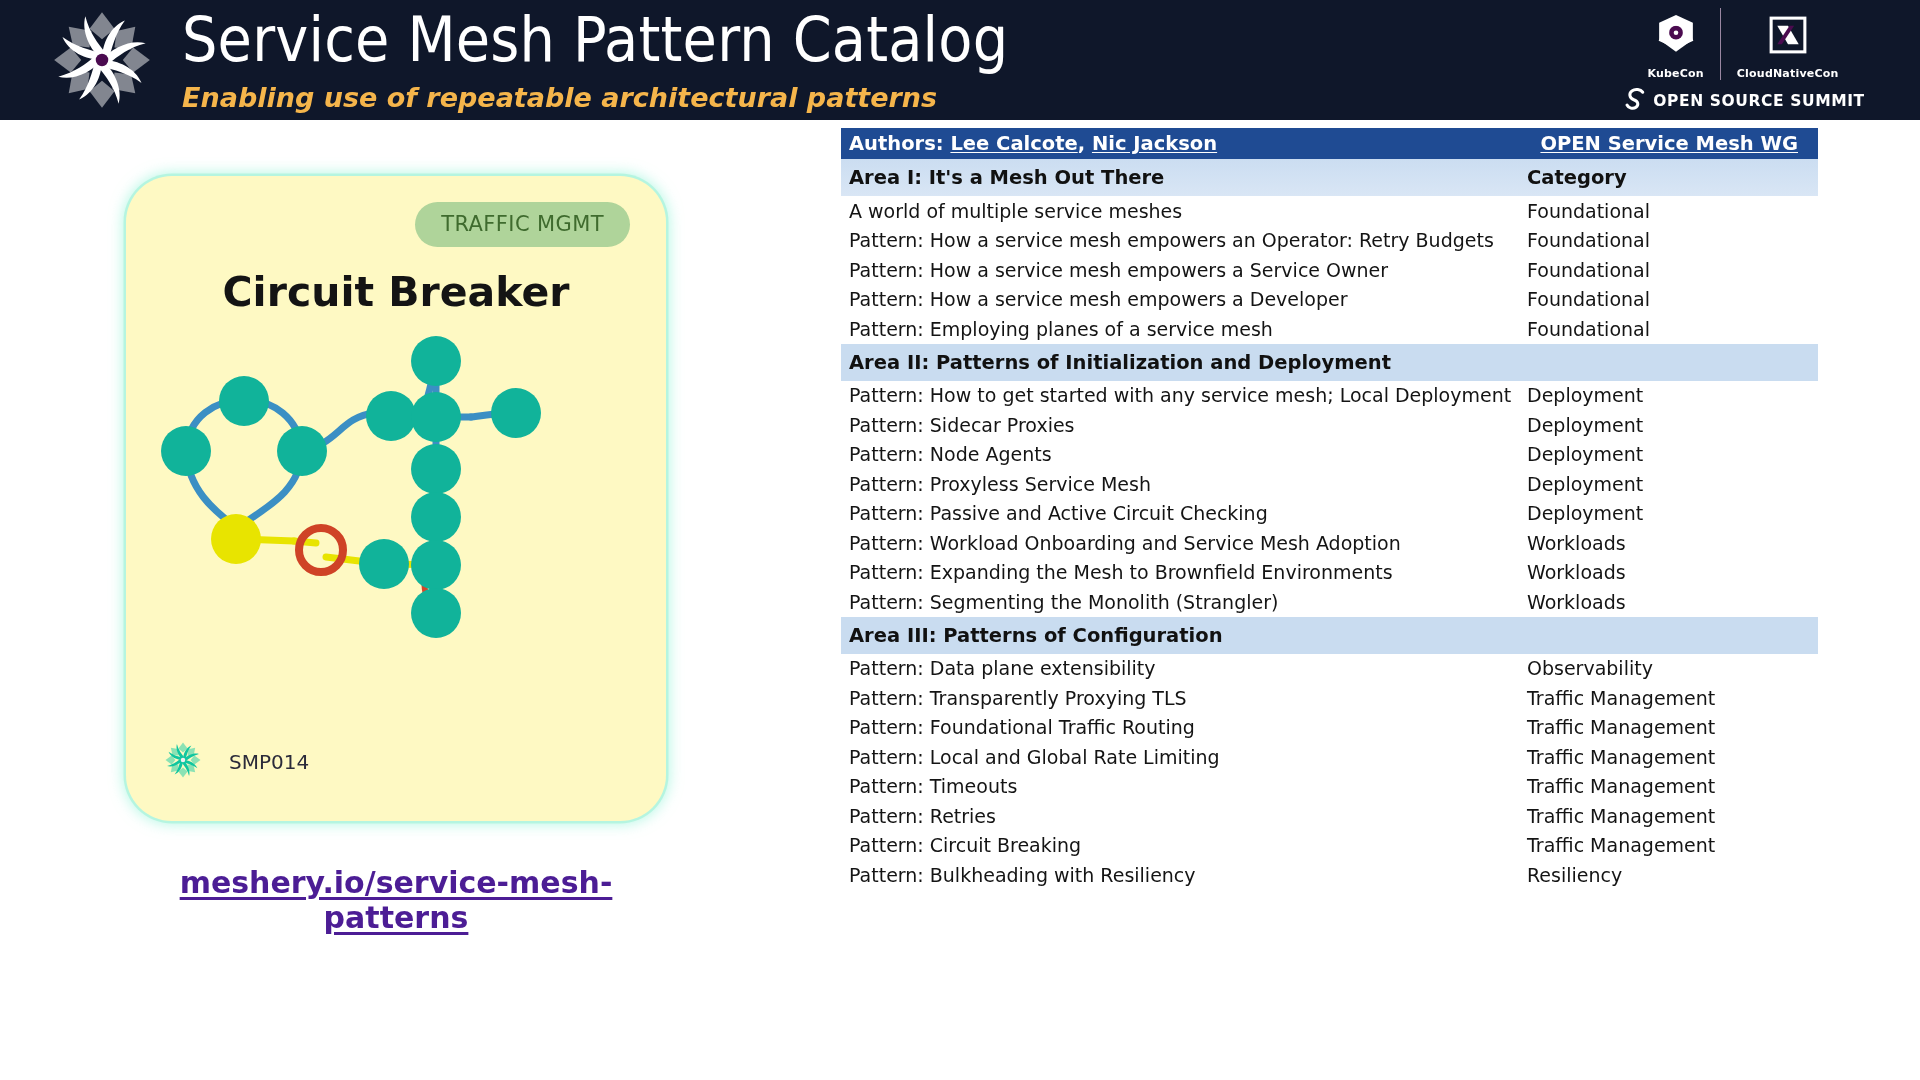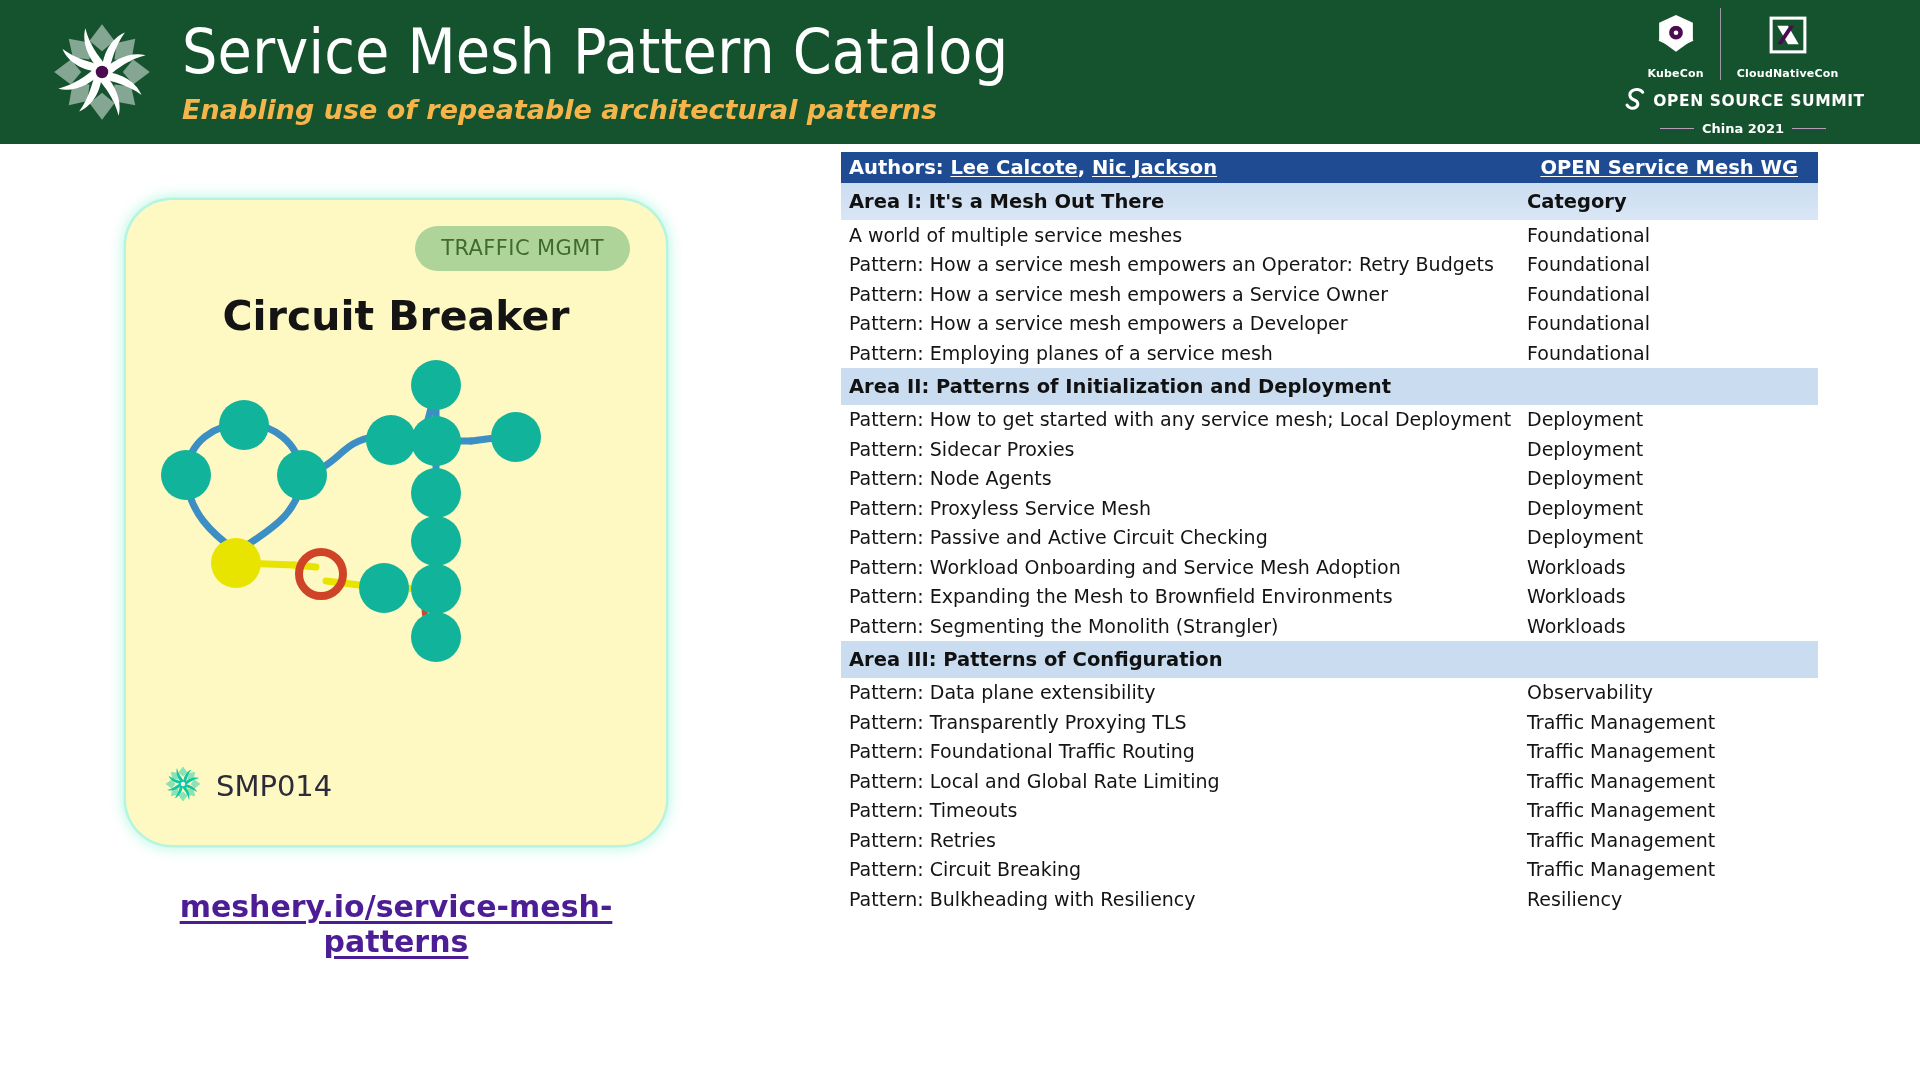--- a/index.html
+++ b/index.html
@@ -6,22 +6,22 @@
   html, body {
     width: 1920px; height: 1080px;
     background: #ffffff;
     font-family: "Liberation Sans", sans-serif;
     overflow: hidden;
   }
 
   
   .header {
     position: relative;
-    width: 1920px; height: 144px;
-    background: #14532d;
+    width: 1920px; height: 120px;
+    background: #0f172a;
     display: flex; align-items: center;
   }
   .header-logo {
     margin-left: 50px;
     width: 104px; height: 104px;
     flex: 0 0 auto;
   }
   .header-text { margin-left: 28px; }
   .header-title {
     color: #ffffff;
@@ -93,22 +93,23 @@
     text-align: center;
     font-size: 41px; font-weight: bold; color: #141414;
     font-family: "DejaVu Sans", sans-serif;
   }
   .graph-wrap { position: absolute; left: 0; top: 145px; width: 540px; height: 330px; }
   .card-footer {
     position: absolute; left: 38px; bottom: 38px;
     display: flex; align-items: center; gap: 14px;
   }
   .card-footer-label {
-    font-size: 29px; color: #2B2B3A;
-    font-family: "DejaVu Sans", sans-serif;
+    font-size: 20px; color: #2B2B3A;
+    font-family: "DejaVu Sans", sans-serif;
+    margin-left: 13px;
   }
   .card-link {
     position: absolute; left: 126px; top: 745px;
     width: 540px; text-align: center;
   }
   .card-link a {
     color: #4c1d95;
     font-size: 30px;
     font-weight: bold;
     text-decoration: underline;

